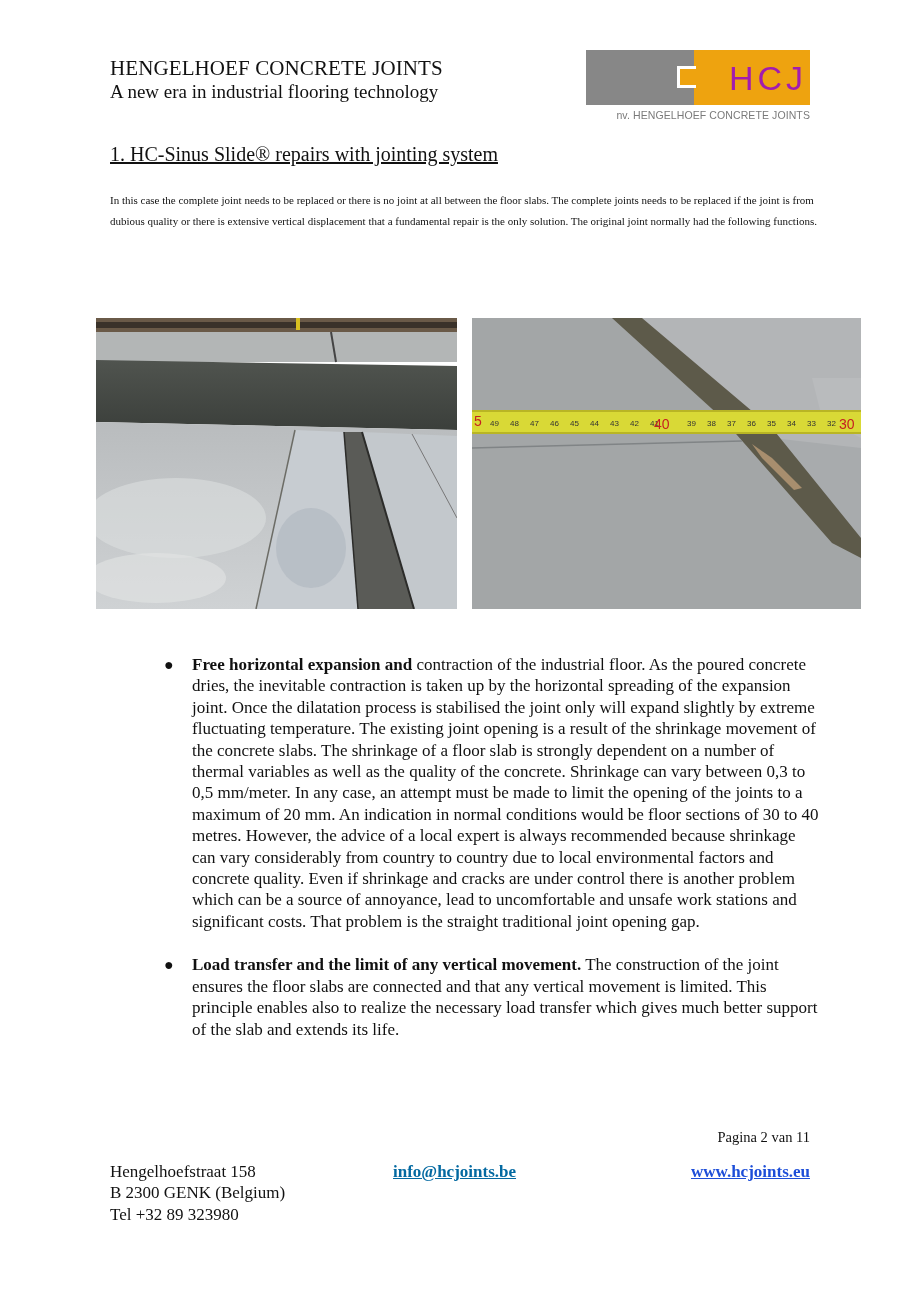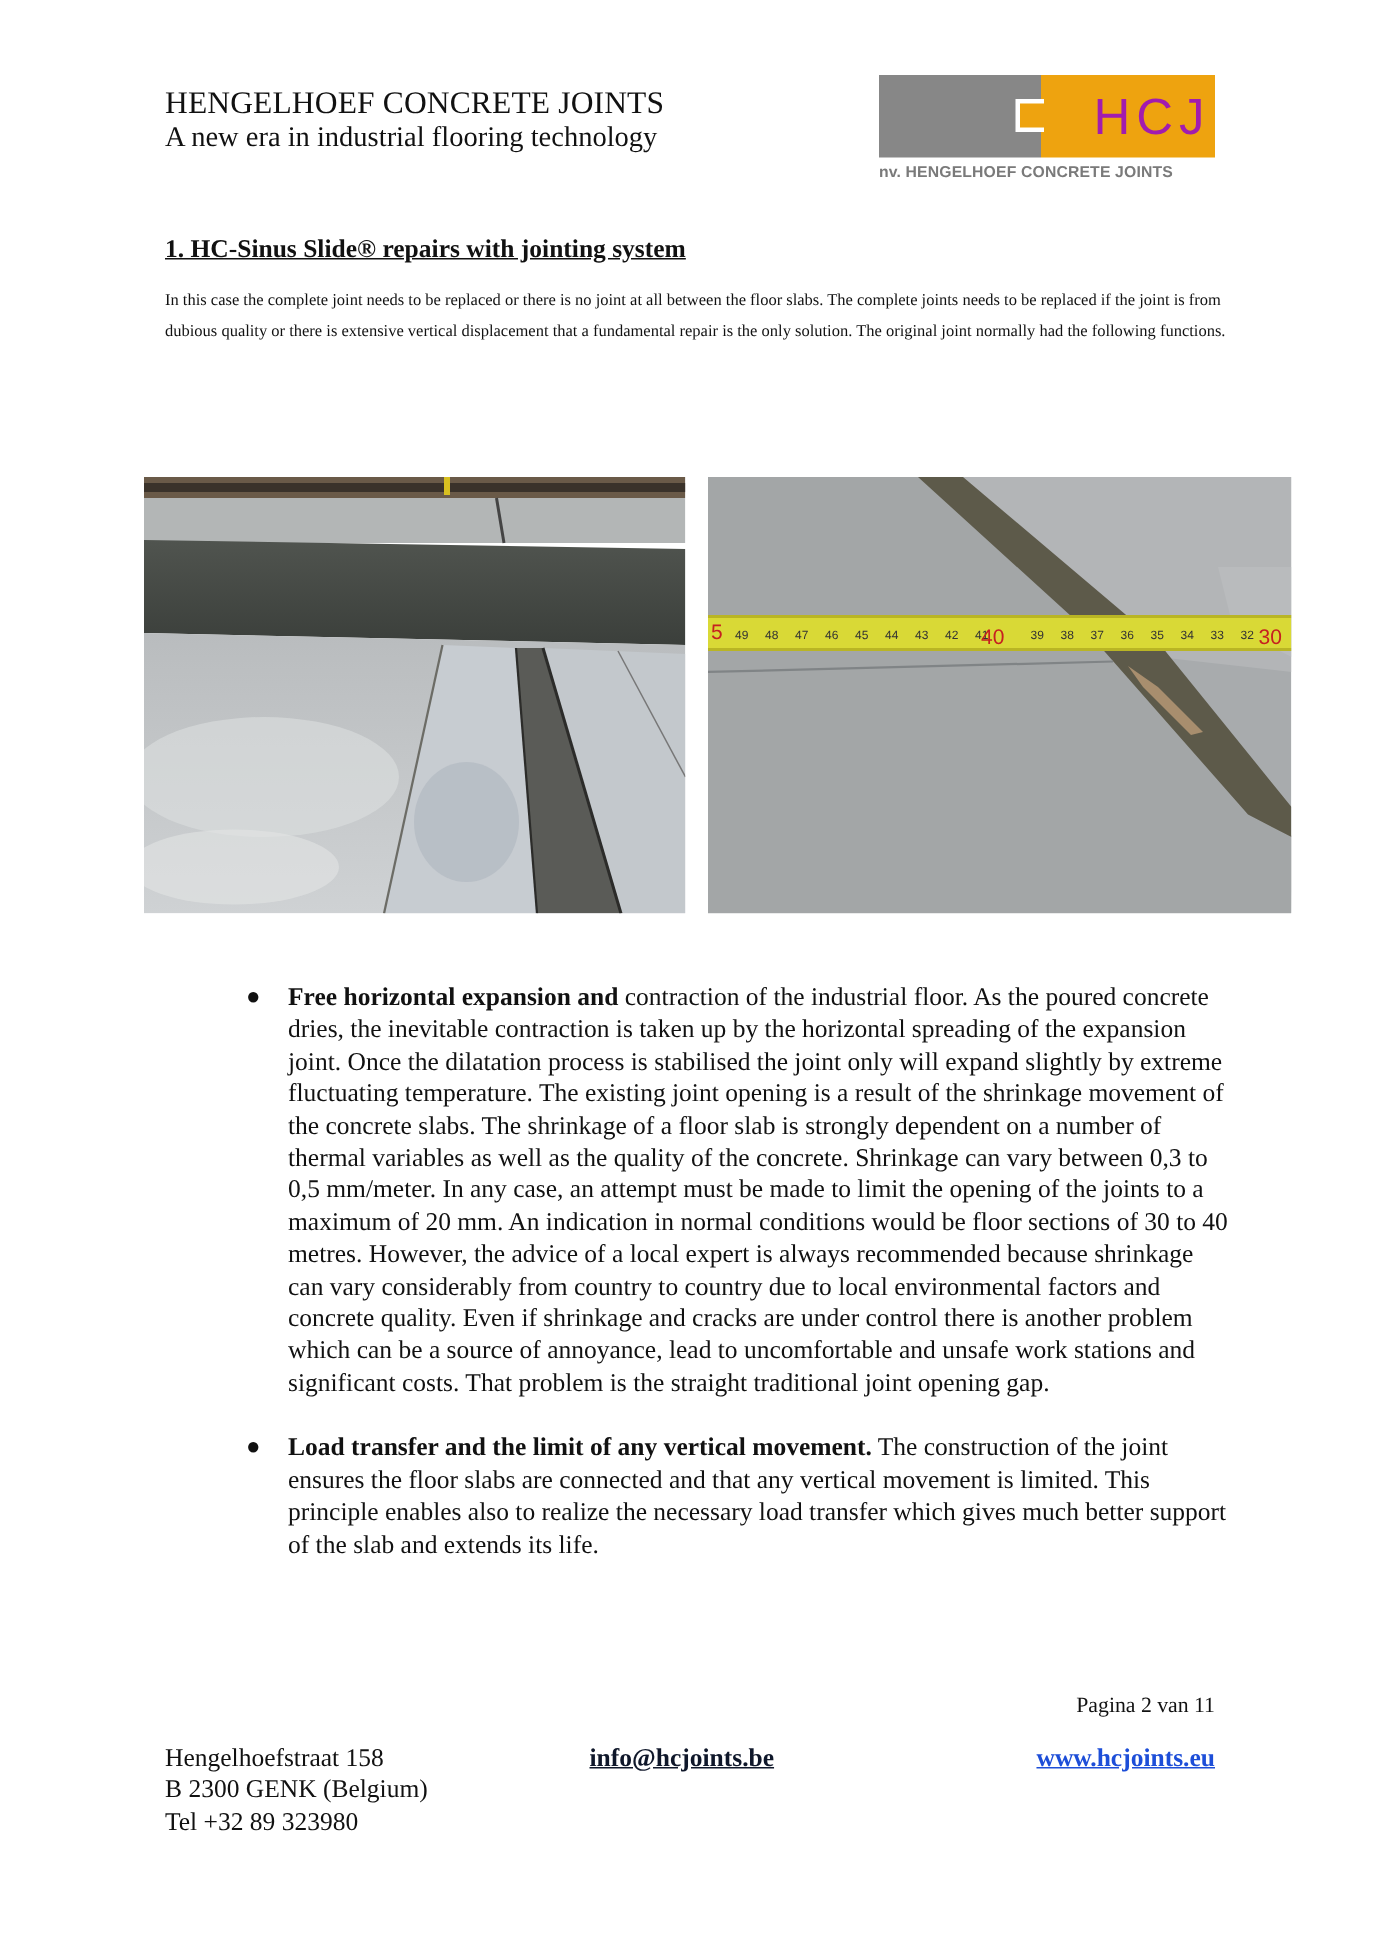--- a/index.html
+++ b/index.html
@@ -11,42 +11,42 @@
   .hdr-sub { left: 110px; top: 80px; font-size: 19px; line-height: 24px; }
 
   .logo { left: 586px; top: 50px; width: 224px; height: 74px; }
   .logo .grey { position: absolute; left: 0; top: 0; width: 108px; height: 55px; background: #878787; }
   .logo .orange { position: absolute; left: 108px; top: 0; width: 116px; height: 55px; background: #eea30f; }
   .logo .tab-top { position: absolute; left: 91px; top: 16px; width: 19px; height: 22px; background: #ffffff; }
   .logo .tab-in { position: absolute; left: 94px; top: 19px; width: 16px; height: 16px; background: #eea30f; }
   .logo .hcj { position: absolute; left: 142px; top: 6px; width: 80px; height: 44px; color: #a21caf;
                font-family: "Liberation Sans", "DejaVu Sans", sans-serif; font-size: 34px; line-height: 44px;
                letter-spacing: 4px; text-align: center; font-weight: normal; }
-  .logo .tagline { position: absolute; left: 0; top: 58px; width: 224px; text-align: left;
-                   font-family: "Liberation Sans", "DejaVu Sans", sans-serif; font-weight: bold;
+  .logo .tagline { position: absolute; left: 0; top: 58px; width: 224px; text-align: right;
+                   font-family: "Liberation Sans", "DejaVu Sans", sans-serif; font-weight: normal;
                    font-size: 10.5px; line-height: 14px; color: #7a7a7a; letter-spacing: 0.1px; white-space: nowrap; }
 
-  .sec-title { left: 110px; top: 156px; font-size: 17px; font-weight: bold; text-decoration: underline; line-height: 20px; }
+  .sec-title { left: 110px; top: 144px; font-size: 20px; font-weight: normal; text-decoration: underline; line-height: 20px; }
 
   .intro { left: 110px; top: 190px; width: 712px; font-size: 11px; line-height: 21.3px; }
 
   .photo { top: 318px; height: 291px; overflow: hidden; }
   .photo1 { left: 96px; width: 361px; }
   .photo2 { left: 472px; width: 389px; }
 
   .bullets { left: 160px; top: 654px; width: 660px; font-size: 17px; line-height: 21.4px; }
   .bullet { position: relative; padding-left: 32px; margin-bottom: 22px; }
   .bullet .dot { position: absolute; left: 4px; top: 0; font-size: 16px; }
   .bullet b { font-weight: bold; }
 
   .pagenum { right: 110px; top: 1128px; font-size: 14.5px; line-height: 18px; text-align: center; }
 
   .foot-addr { left: 110px; top: 1161px; font-size: 17px; line-height: 21.4px; font-weight: normal; }
   .foot-mail { left: 393px; top: 1161px; font-size: 17px; line-height: 21.4px; font-weight: bold;
-               color: #0f172a; text-decoration: underline; }
+               color: #0369a1; text-decoration: underline; }
   .foot-web { right: 110px; top: 1161px; font-size: 17px; line-height: 21.4px; font-weight: bold;
               color: #1d4ed8; text-decoration: underline; text-align: right; }
 </style>
 </head>
 <body>
 
 <div class="abs hdr-title">HENGELHOEF CONCRETE JOINTS</div>
 <div class="abs hdr-sub">A new era in industrial flooring technology</div>
 
 <div class="abs logo">

